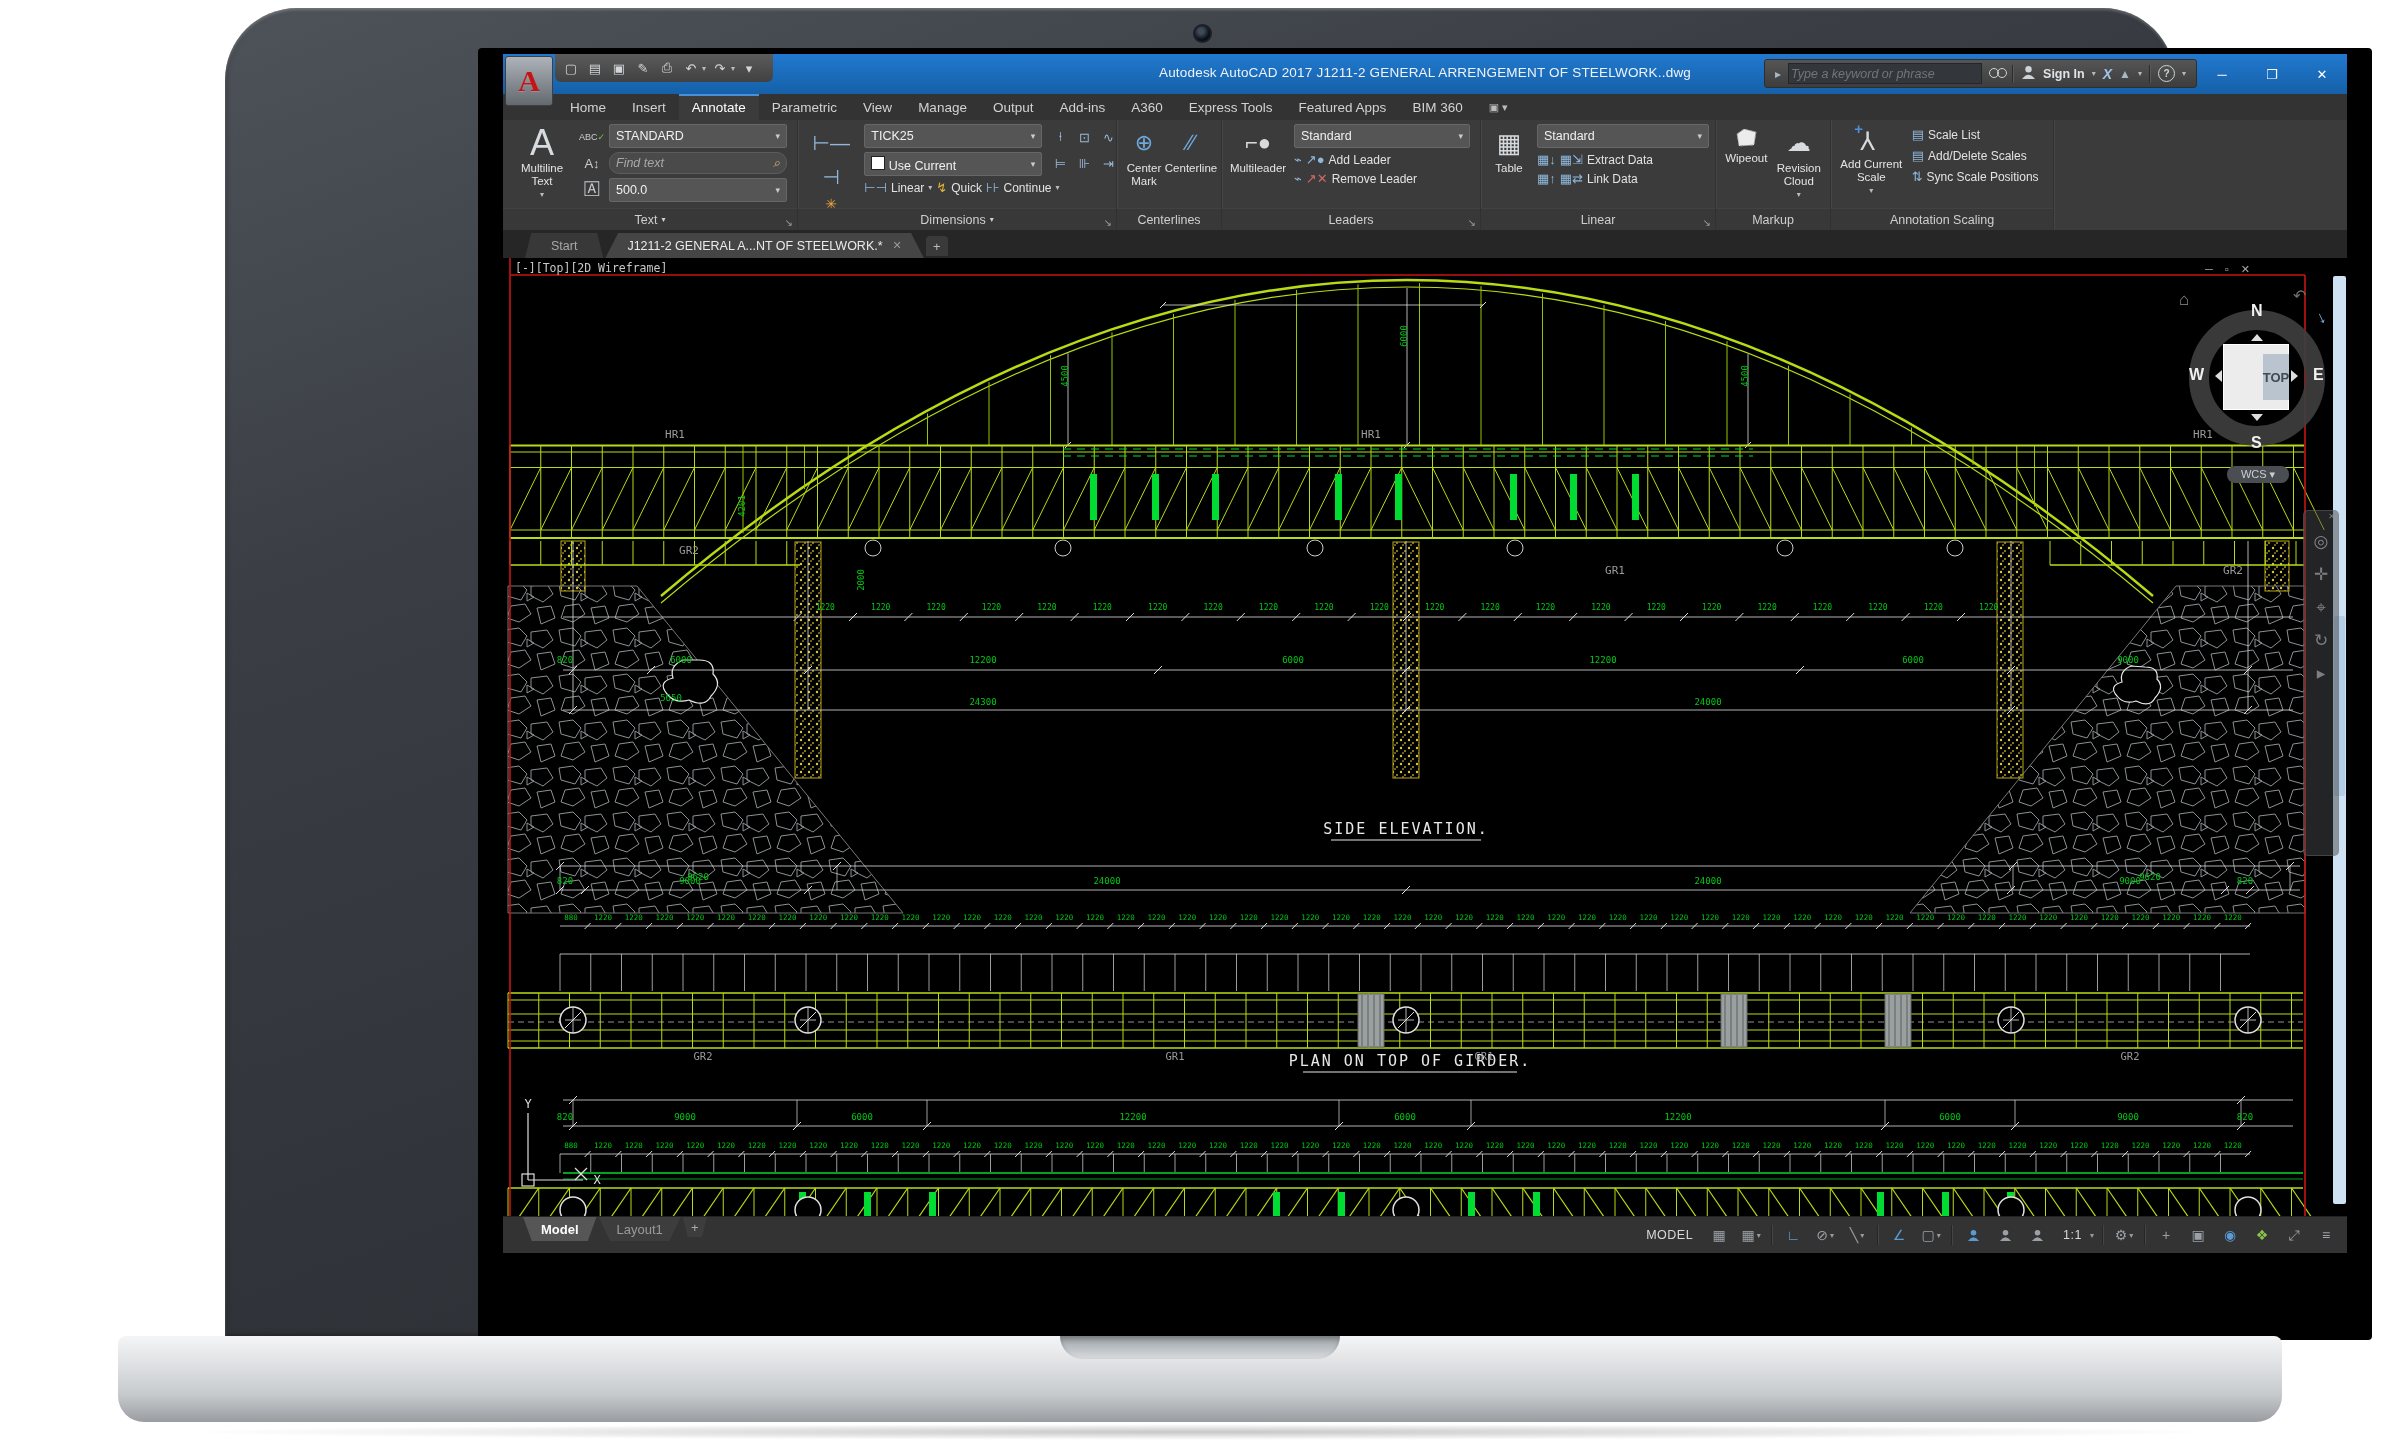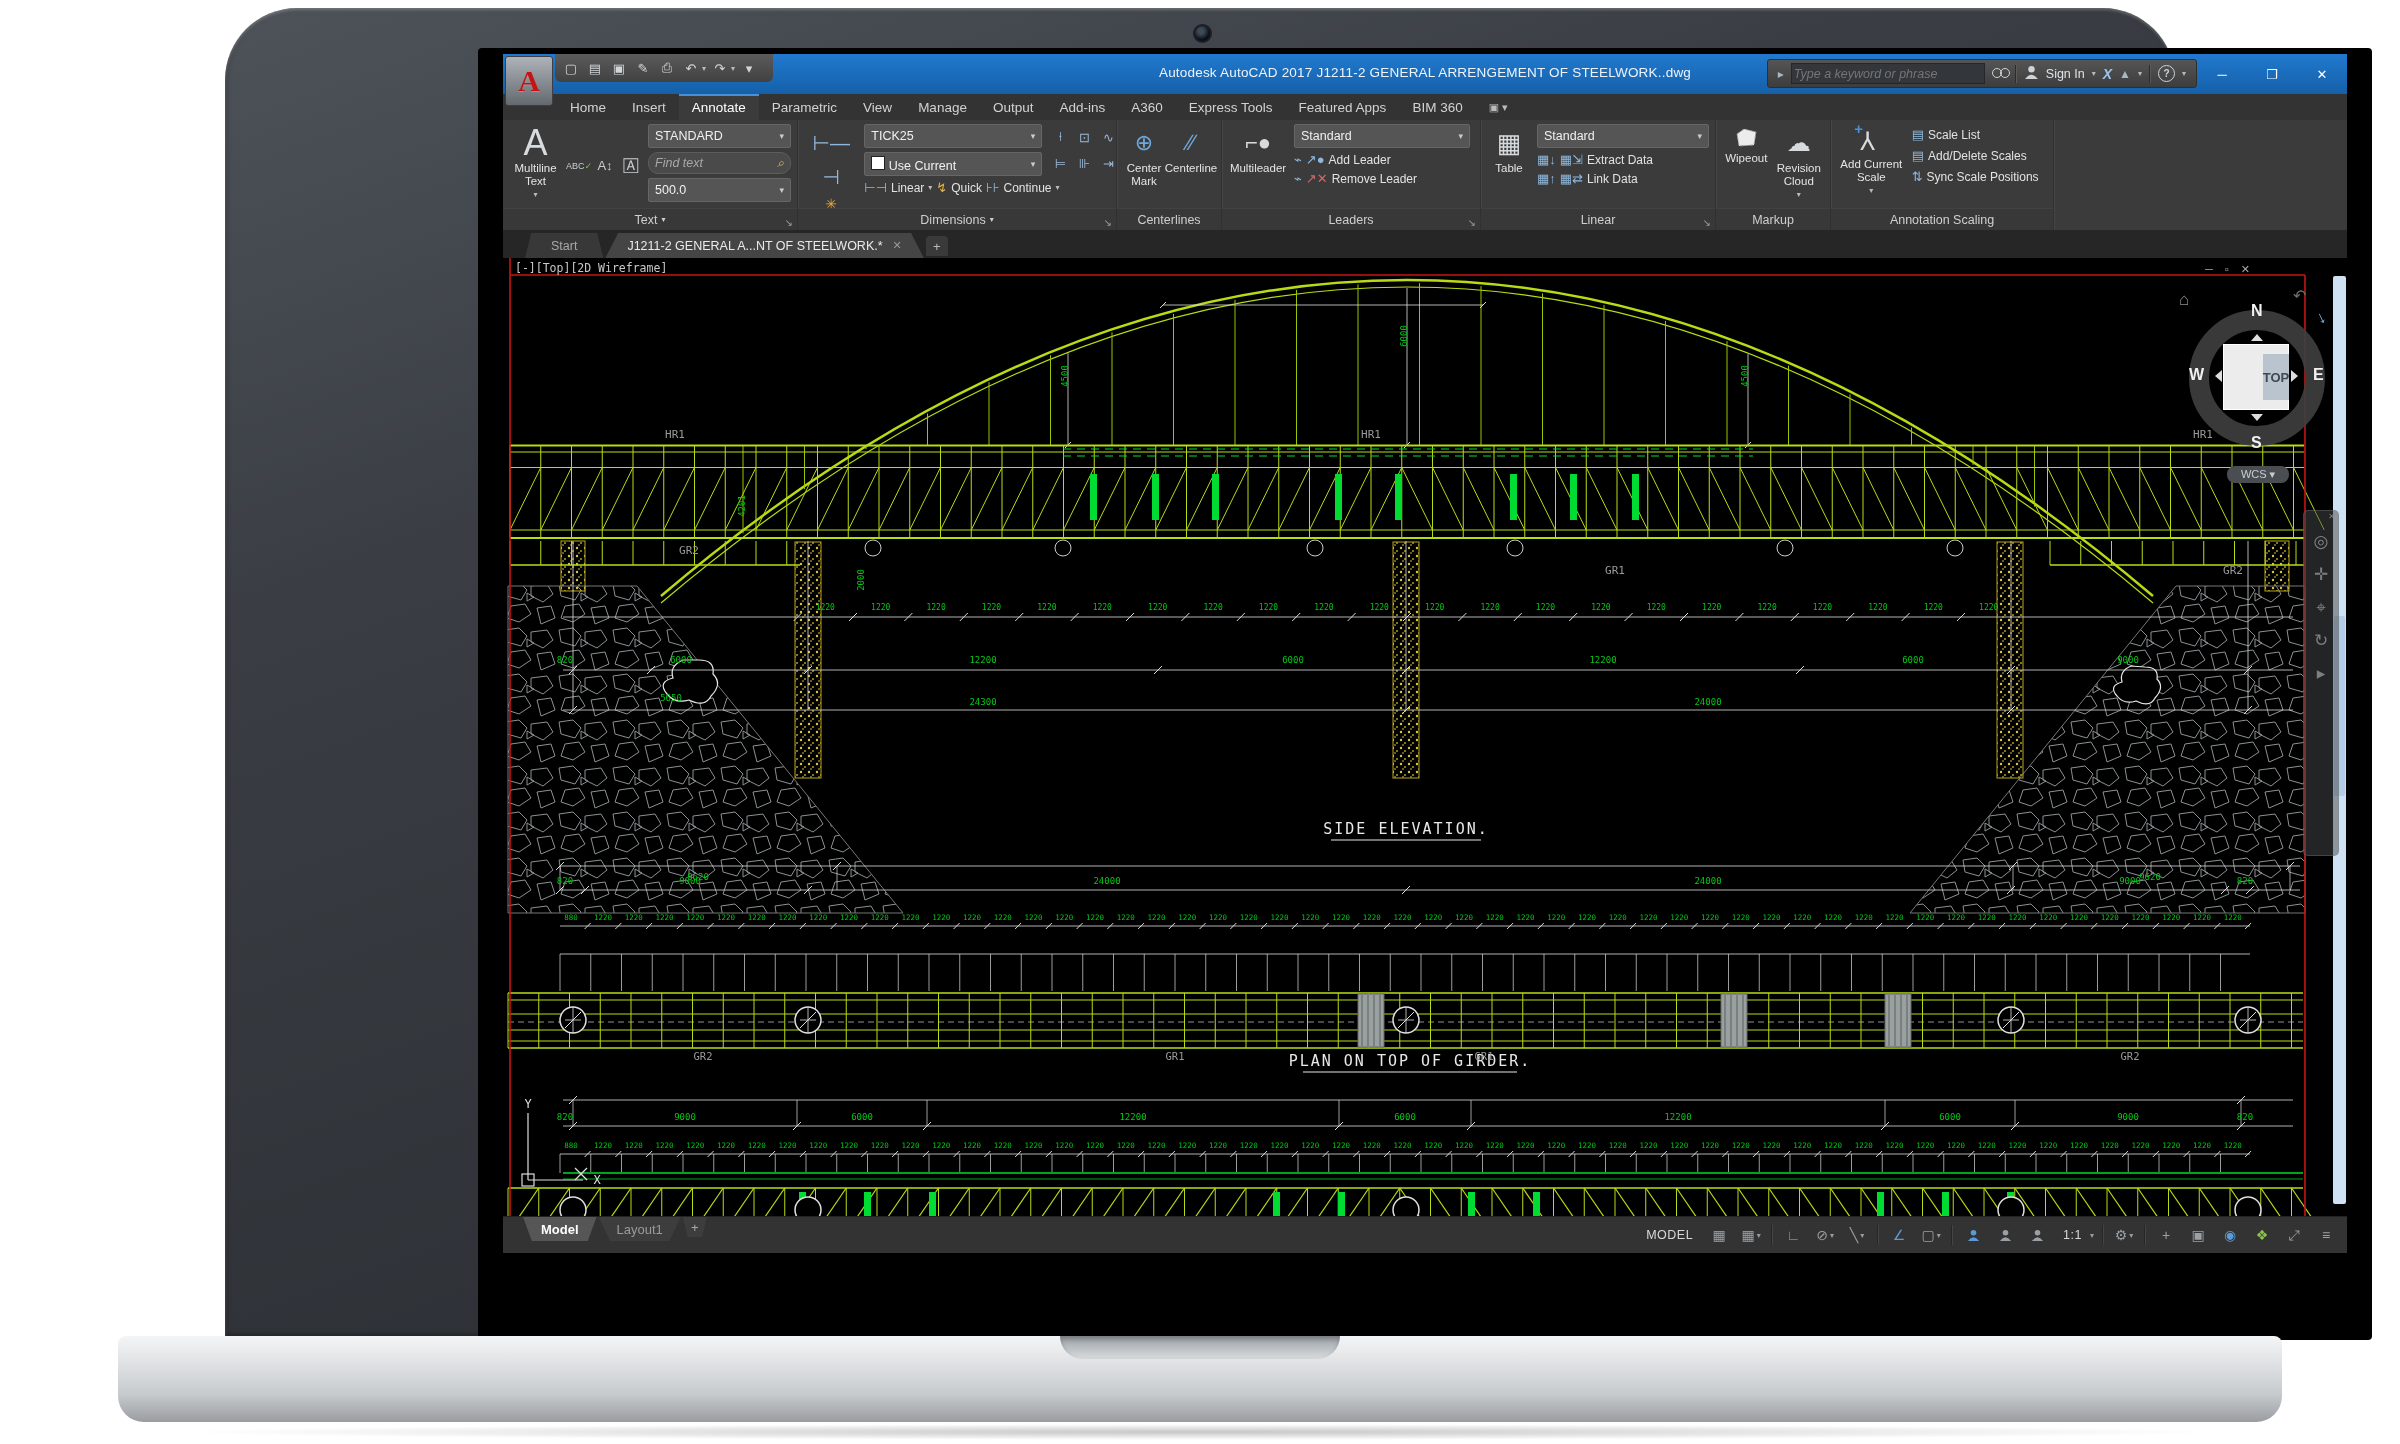--- a/index.html
+++ b/index.html
@@ -31,21 +31,21 @@
     background:linear-gradient(#5b5b5b,#414141);border-radius:0 0 6px 6px;}
   .qicon{width:20px;height:20px;display:flex;align-items:center;justify-content:center;color:#d3d6d9;font-size:13px;}
   .qcaret{color:#b8bbbe;font-size:8px;margin-left:-3px;}
   #title-text{position:absolute;left:0;right:0;top:11px;text-align:center;color:#eef3f8;font-size:13.5px;letter-spacing:.2px;}
   #infocenter{position:absolute;right:150px;top:5px;height:27px;display:flex;align-items:center;gap:7px;padding:0 10px;
     background:linear-gradient(#555,#3d3d3d);border-radius:3px;border:1px solid #2e2e2e;}
   #ic-search{width:188px;height:19px;background:#33373b;border:1px solid #23272b;color:#9aa0a6;
     font-style:italic;font-size:12.5px;padding:0 2px;font-family:"Liberation Sans",sans-serif;}
   .binoc i{display:inline-block;width:8px;height:8px;border:1.5px solid #cfd3d6;border-radius:50%;margin-right:-2px;}
   .icsep{width:1px;height:18px;background:#2c2c2c;border-right:1px solid #5a5a5a;}
-  .ictxt{color:#dfe3e7;font-size:12.5px;}
+  .ictxt{color:#dfe3e7;font-size:12.5px;font-weight:bold;}
   .iccaret{color:#b6babd;font-size:8px;}
   .icx{color:#9fc3e8;font-weight:bold;font-style:italic;font-size:14px;}
   .ictri{color:#a5b8c6;font-size:12px;}
   .icq{display:inline-block;width:15px;height:15px;border:1.5px solid #cfd3d6;border-radius:50%;color:#cfd3d6;
     font-size:10px;text-align:center;line-height:15px;font-weight:bold;}
   #winbtns{position:absolute;right:0;top:0;height:40px;width:150px;display:flex;}
   .wbtn{flex:1;display:flex;align-items:center;justify-content:center;color:#fff;font-size:13px;}
   
   #tabrow{position:absolute;left:0;top:40px;width:1844px;height:26px;background:#333;display:flex;align-items:stretch;padding-left:54px;box-sizing:border-box;}
   .rtab{padding:0 13px;display:flex;align-items:center;font-size:13.5px;color:#d2d2d2;white-space:nowrap;}
@@ -60,21 +60,21 @@
   .pbody{position:absolute;left:0;top:0;right:0;bottom:21px;display:flex;padding:4px 6px;gap:6px;box-sizing:border-box;}
   .bigbtn{display:flex;flex-direction:column;align-items:center;justify-content:flex-start;gap:2px;color:#e4e4e4;
     font-size:11.5px;text-align:center;line-height:1.15;padding-top:2px;}
   .bigglyph{font-size:30px;color:#d8dbde;line-height:34px;}
   .fields{display:flex;flex-direction:column;gap:4px;}
   .fsel{height:22px;background:#555;border:1px solid #666;border-radius:2px;color:#f0f0f0;font-size:12.5px;
     display:flex;align-items:center;padding:0 6px;justify-content:space-between;gap:6px;}
   .fsel .car{color:#ccc;font-size:9px;}
   .finput{height:20px;background:#4a4a4a;border:1px solid #5c5c5c;border-radius:10px;color:#a8a8a8;font-style:italic;
     font-size:12.5px;display:flex;align-items:center;padding:0 6px;justify-content:space-between;}
-  .minicol{display:flex;flex-direction:row;gap:4px;align-items:center;justify-content:flex-start;padding-top:2px;}
+  .minicol{display:flex;flex-direction:column;gap:4px;align-items:center;justify-content:flex-start;padding-top:2px;}
   .mico{width:22px;height:22px;display:flex;align-items:center;justify-content:center;color:#c9cdd1;font-size:13px;}
   .mrow{display:flex;align-items:center;gap:4px;color:#e2e2e2;font-size:12px;white-space:nowrap;}
   .mrow .ic{color:#8fb8dc;font-size:13px;}
   .mrow .car{font-size:8px;color:#bbb;}
   .swatch{display:inline-block;width:12px;height:12px;background:#fff;border:1px solid #222;}
   .icolr{display:grid;grid-template-columns:24px 24px 24px;grid-auto-rows:26px;align-items:center;justify-items:center;color:#9ab8d8;font-size:13px;}
   
   #filetabs{position:absolute;left:0;top:176px;width:1844px;height:28px;background:#262626;display:flex;align-items:flex-end;padding-left:22px;box-sizing:border-box;gap:2px;}
   .ftab{height:25px;display:flex;align-items:center;padding:0 16px;font-size:12.5px;border-radius:6px 6px 0 0;}
   .ftab.start{background:#383838;color:#a8a8a8;clip-path:polygon(0 100%,8% 0,92% 0,100% 100%);padding:0 26px;}

